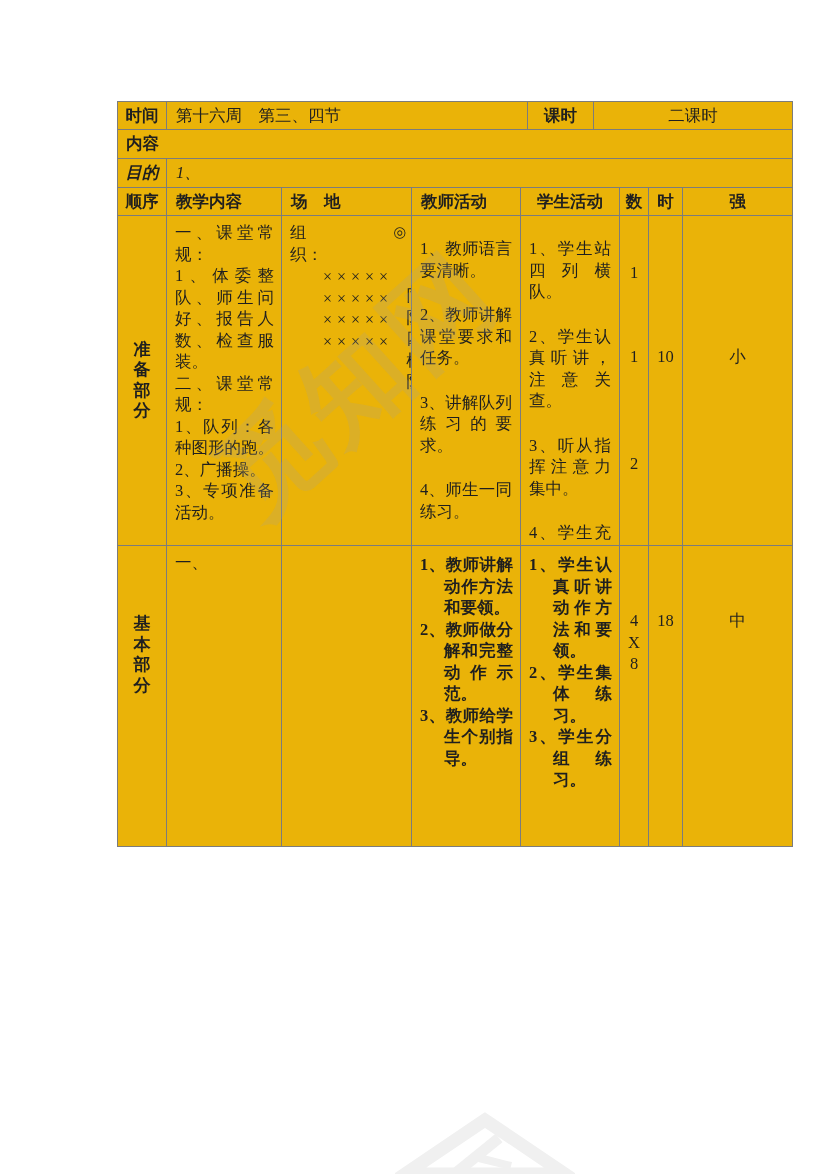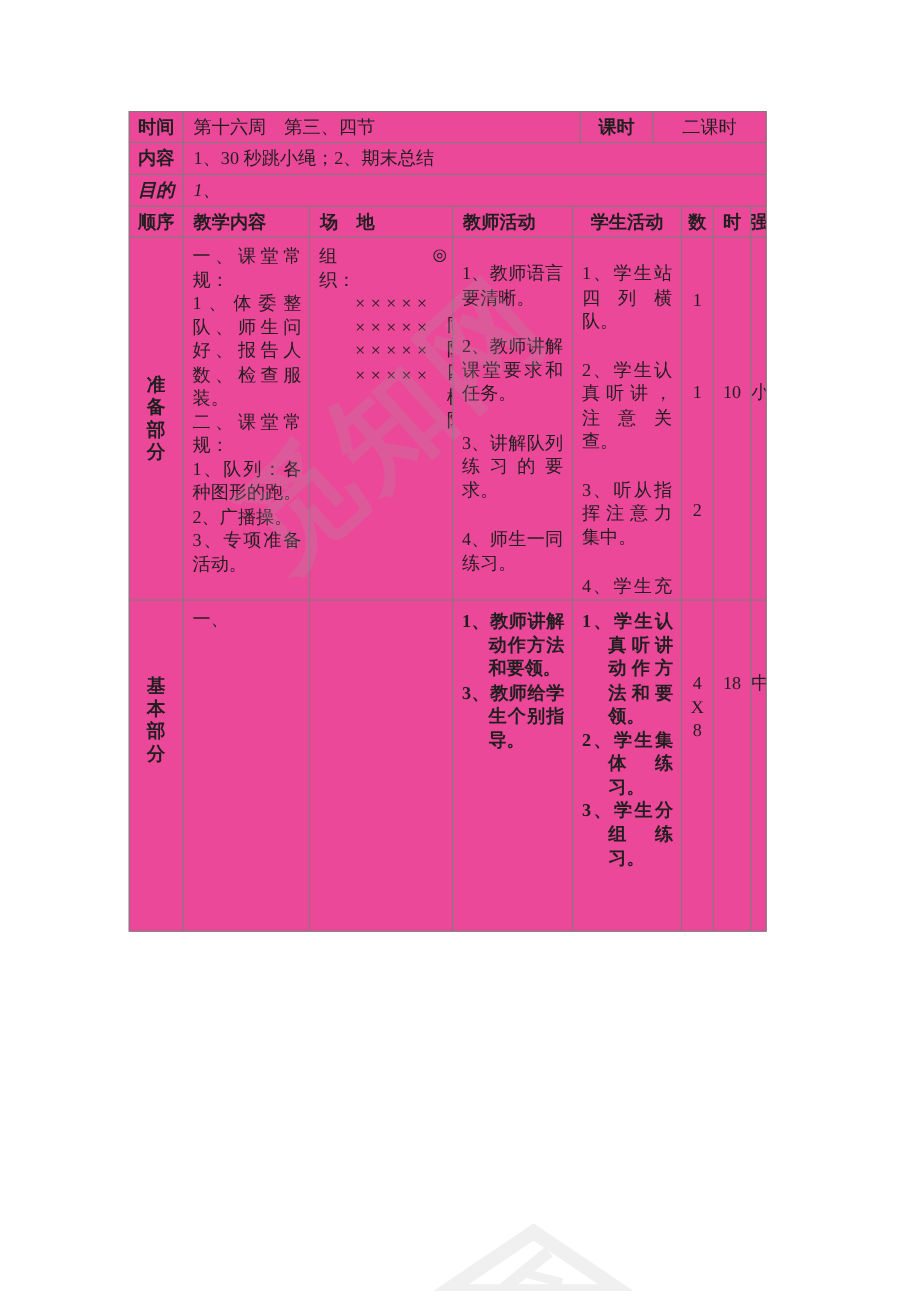--- a/index.html
+++ b/index.html
@@ -8,23 +8,23 @@
     position:relative;
     background:#ffffff;
     overflow:hidden;
     font-family:"Liberation Serif","DejaVu Serif",serif;
     color:#1f1f1f;
   }
   .sheet { position:absolute; inset:0; }
 
   
   .tbl {
-    position:absolute; left:117px; top:101px; width:580px;
+    position:absolute; left:117px; top:101px; width:676px;
     border:1px solid #7c7c7c;
-    background:#ec4899;
+    background:#eab308;
     z-index:1;
   }
   .row { display:grid; border-bottom:1px solid #7c7c7c; }
   .row:last-child { border-bottom:none; }
   .r1 { grid-template-columns:49px 361px 66px 1fr; height:28px; }
   .r2 { grid-template-columns:49px 1fr; height:29px; }
   .r3 { grid-template-columns:49px 1fr; height:29px;font-style:italic; }
   .rh { grid-template-columns:49px 115px 130px 109px 99px 29px 34px 1fr; height:28px; }
   .rb1 { grid-template-columns:49px 115px 130px 109px 99px 29px 34px 1fr; height:330px; }
   .rb2 { grid-template-columns:49px 115px 130px 109px 99px 29px 34px 1fr; height:300px; }
@@ -95,21 +95,20 @@
 
     <div class="row r1">
       <div class="c lab">时间</div>
       <div class="c vmid padL">第十六周　第三、四节</div>
       <div class="c lab">课时</div>
       <div class="c ctr">二课时</div>
     </div>
 
     <div class="row r2">
       <div class="c lab">内容</div>
-      <div class="c vmid padL">1、30 秒跳小绳；2、期末总结</div>
     </div>
 
     <div class="row r3">
       <div class="c lab">目的</div>
       <div class="c vmid padL">1、</div>
     </div>
 
     <div class="row rh">
       <div class="c lab">顺序</div>
       <div class="c vmid padL bold">教学内容</div>
@@ -174,20 +173,21 @@
       <div class="c vseccell">
         <div class="vsec vsec-basic pre">基
 本
 部
 分</div>
       </div>
       <div class="c basic-content">一、</div>
       <div class="c"></div>
       <div class="c acts-basic">
         <p>1、教师讲解动作方法和要领。</p>
+        <p>2、教师做分解和完整动作示范。</p>
         <p>3、教师给学生个别指导。</p>
       </div>
       <div class="c acts-basic">
         <p>1、学生认真听讲动作方法和要领。</p>
         <p>2、学生集体练习。</p>
         <p>3、学生分组练习。</p>
       </div>
       <div class="c col-top pre">4
 X
 8</div>

